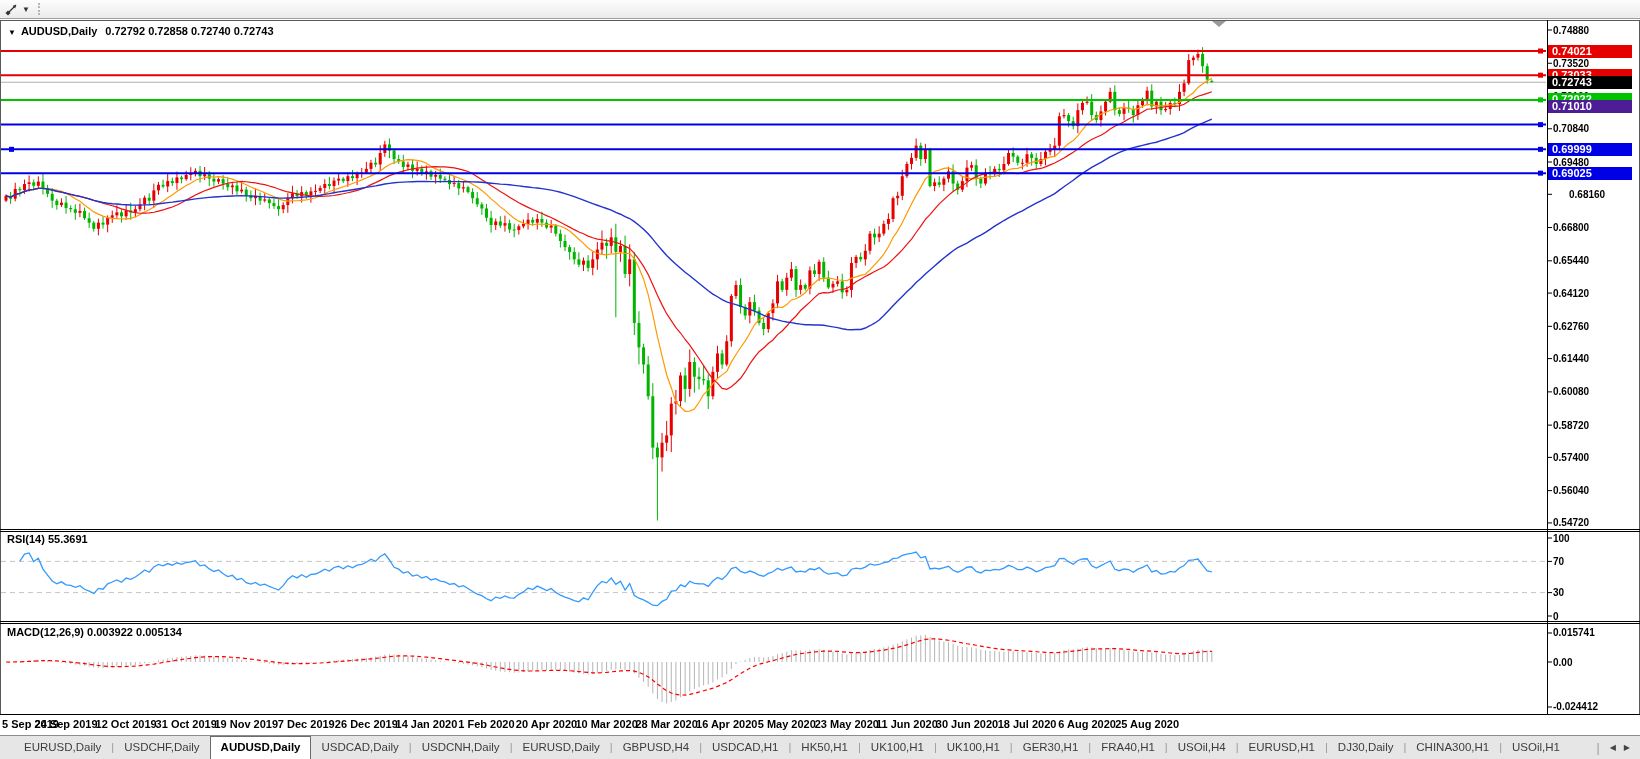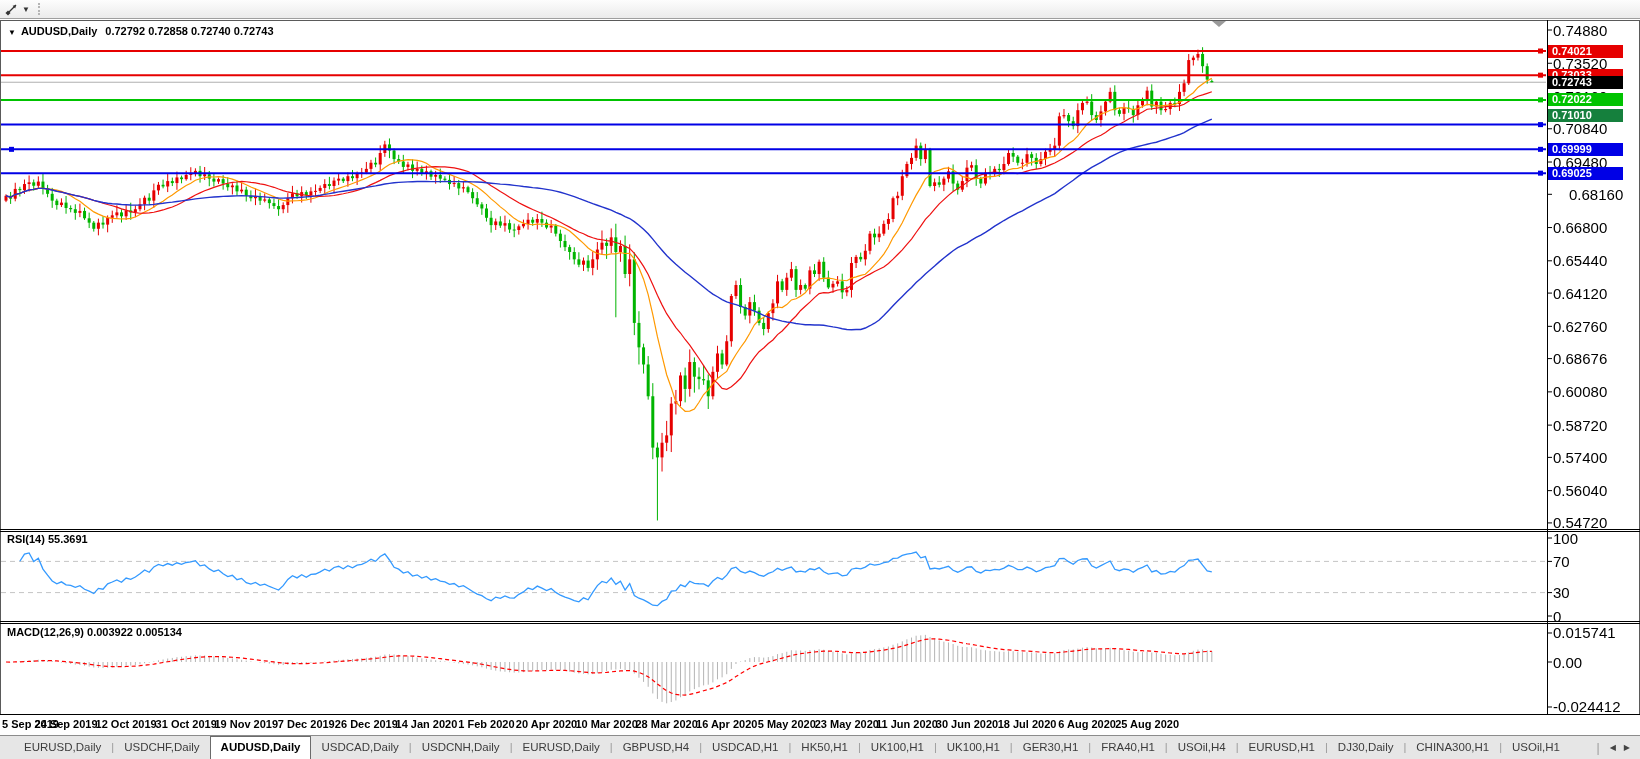--- a/index.html
+++ b/index.html
@@ -16,23 +16,23 @@
      text-align:center;font-size:11px;font-weight:600;color:#333;margin:0 1px;border:1px solid transparent;border-radius:2px;}
   .tfbtn.active{background:#fff;border:1px solid #9a9a9a;}
   
   svg{position:absolute;left:0;top:0;}
   .chart-title{position:absolute;left:8px;top:25px;font-size:11px;font-weight:700;color:#000;z-index:6;}
   .chart-title .tri{font-size:8px;margin-right:5px;}
   .chart-title .ohlc{margin-left:8px;}
   .pane-label{position:absolute;left:7px;font-size:11px;font-weight:700;color:#000;z-index:6;}
   .rsi-label{top:533px;}
   .macd-label{top:626px;}
-  .tick-label{position:absolute;left:1553px;font-size:15px;font-weight:400;color:#000;
+  .tick-label{position:absolute;left:1553px;font-size:10px;font-weight:700;color:#000;
      height:13px;line-height:13px;z-index:2;white-space:nowrap;}
-  .pricebox{position:absolute;left:1548px;width:75px;height:13px;line-height:13px;z-index:4;
+  .pricebox{position:absolute;left:1548px;width:84px;height:13px;line-height:13px;z-index:4;
      font-size:11px;font-weight:700;color:#fff;padding-left:4px;box-sizing:border-box;white-space:nowrap;}
   .date-label{position:absolute;top:718px;font-size:11px;font-weight:700;color:#000;
      white-space:nowrap;transform:translateX(-50%);z-index:3;}
   .date-label.first{transform:none;}
   
   .tabbar{position:absolute;left:0;top:735px;width:1640px;height:24px;background:#e6e6e6;
      border-top:1px solid #8c8c8c;display:flex;align-items:stretch;box-sizing:border-box;overflow:hidden;}
   .tab-stub{width:14px;}
   .tab{font-size:11.5px;color:#3c3c3c;padding:0 10px;line-height:22px;white-space:nowrap;cursor:default;}
   .tab.active{background:#fff;font-weight:700;color:#000;border:1px solid #6b6b6b;border-bottom:none;line-height:21px;}
@@ -929,37 +929,37 @@
       <div class="tick-label" style="top: 23.5px;">0.74880</div>
       <div class="tick-label" style="top: 56.752px;">0.73520</div>
       <div class="tick-label" style="top: 90.004px;">0.72160</div>
       <div class="tick-label" style="top: 122.278px;">0.70840</div>
       <div class="tick-label" style="top: 155.53px;">0.69480</div>
       <div class="tick-label" style="top: 187.804px; margin-left: 16px;">0.68160</div>
       <div class="tick-label" style="top: 221.056px;">0.66800</div>
       <div class="tick-label" style="top: 254.308px;">0.65440</div>
       <div class="tick-label" style="top: 286.582px;">0.64120</div>
       <div class="tick-label" style="top: 319.834px;">0.62760</div>
-      <div class="tick-label" style="top: 352.108px;">0.68676</div>
+      <div class="tick-label" style="top: 352.108px;">0.61440</div>
       <div class="tick-label" style="top: 385.36px;">0.60080</div>
       <div class="tick-label" style="top: 418.612px;">0.58720</div>
       <div class="tick-label" style="top: 450.886px;">0.57400</div>
       <div class="tick-label" style="top: 484.138px;">0.56040</div>
       <div class="tick-label" style="top: 516.412px;">0.54720</div>
       <div class="tick-label" style="top: 531.5px;">100</div>
       <div class="tick-label" style="top: 554.9px;">70</div>
       <div class="tick-label" style="top: 586.1px;">30</div>
       <div class="tick-label" style="top: 609.5px;">0</div>
       <div class="tick-label" style="top: 626.489px;">0.015741</div>
       <div class="tick-label" style="top: 655.5px;">0.00</div>
       <div class="tick-label" style="top: 700.491px;">-0.024412</div>
       <div class="pricebox" style="top: 44.5025px; background: rgb(230, 0, 0);">0.74021</div>
       <div class="pricebox" style="top: 68.6591px; background: rgb(230, 0, 0);">0.73033</div>
       <div class="pricebox" style="top: 93.3781px; background: rgb(0, 195, 0);">0.72022</div>
-      <div class="pricebox" style="top: 109px; background: #15803d;">0.71010</div>
+      <div class="pricebox" style="top: 100px; background: #4c1d95;">0.71010</div>
       <div class="pricebox" style="top: 142.84px; background: rgb(0, 0, 230);">0.69999</div>
       <div class="pricebox" style="top: 166.655px; background: rgb(0, 0, 230);">0.69025</div>
       <div class="pricebox" style="top: 75.7497px; background: #000000;">0.72743</div>
       <div class="date-label first" style="left: 2px;">5 Sep 2019</div>
       <div class="date-label" style="left: 66.06px;">24 Sep 2019</div>
       <div class="date-label" style="left: 126.12px;">12 Oct 2019</div>
       <div class="date-label" style="left: 186.18px;">31 Oct 2019</div>
       <div class="date-label" style="left: 246.24px;">19 Nov 2019</div>
       <div class="date-label" style="left: 306.3px;">7 Dec 2019</div>
       <div class="date-label" style="left: 366.36px;">26 Dec 2019</div>

